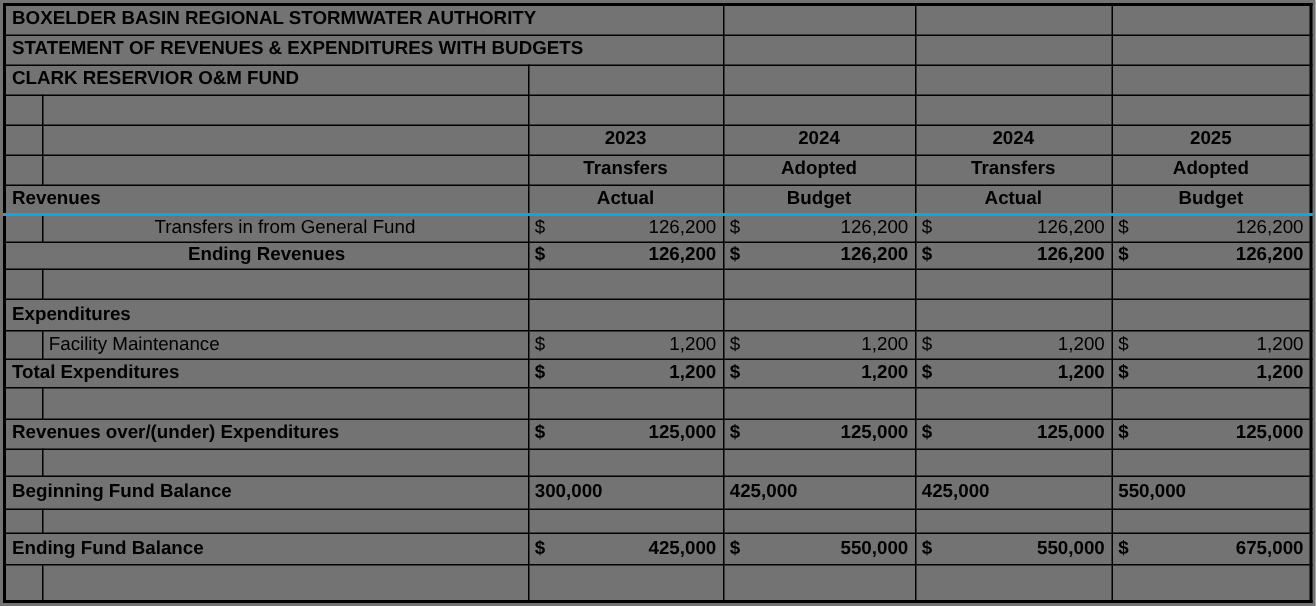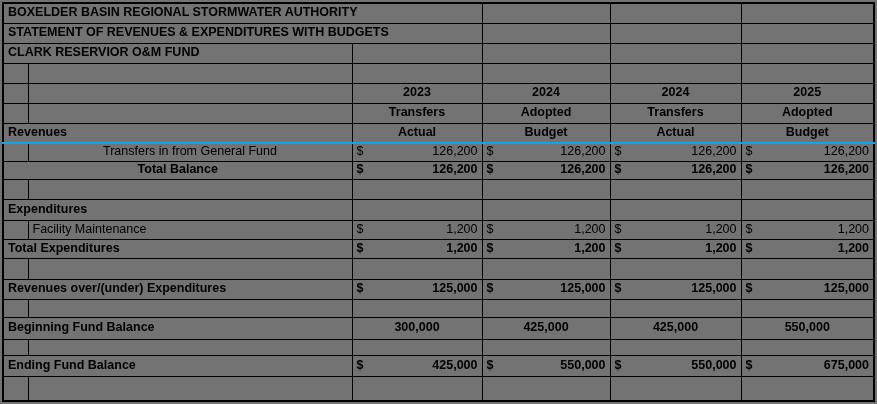--- a/index.html
+++ b/index.html
@@ -40,21 +40,21 @@
   td.label { padding-left: 5px; }
   td.indent { padding-left: 5px; }
   td.center { text-align: center; font-weight: bold; }
   td.tl { border-left: 2px solid #000000; }      
   tr.hdr-sep td { border-bottom: 2px solid #0ea5e9; } 
   td.money .acct {
     display: flex;
     justify-content: space-between;
     align-items: center;
   }
-  td.rightnum { text-align: center; }
+  td.rightnum { text-align: left; }
   td.dbl { border-bottom: 6px double #000000; }  
   
   tr.h20 { height: 20px; }
   tr.h18 { height: 18px; text-align: center; }
   tr.h19 { height: 19px; }
   tr.h21 { height: 21px; margin-top: 21px; }
   tr.h22 { height: 22px; }
   tr.h16 { height: 16px; }
   tr.h25 { height: 25px; }
 </style>
@@ -153,21 +153,21 @@
           </td>
     <td class="money tl">
             <div class="acct">
               <span>$</span>
               <span>126,200</span>
             </div>
           </td>
   </tr>
 
   <tr class="h18">
-    <td class="label b" colspan="2">Total Balance</td>
+    <td class="label b" colspan="2">Ending Revenues</td>
     <td class="money b tl">
             <div class="acct">
               <span>$</span>
               <span>126,200</span>
             </div>
           </td>
     <td class="money b">
             <div class="acct">
               <span>$</span>
               <span>126,200</span>

